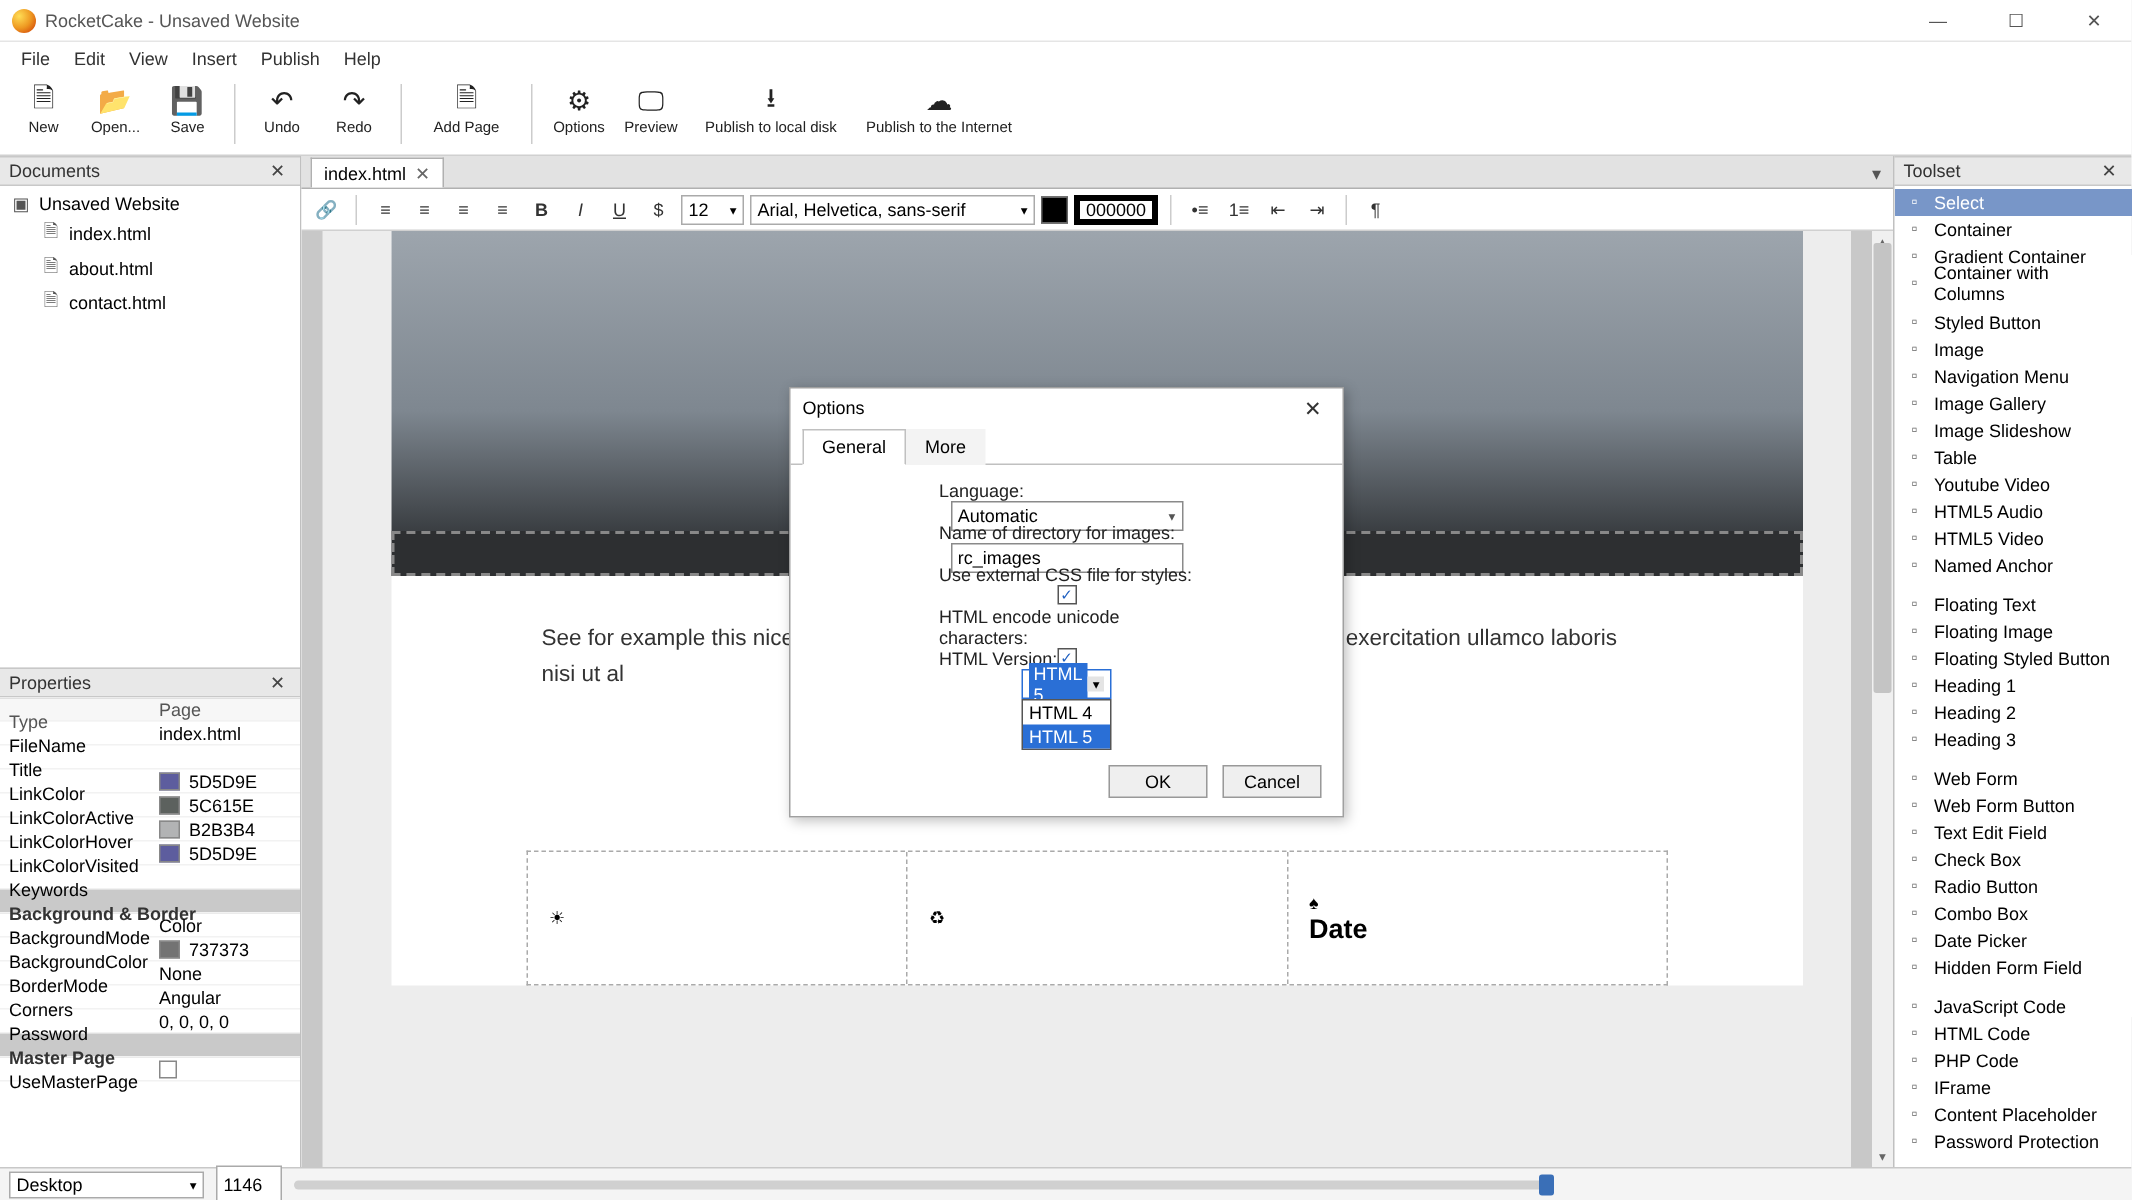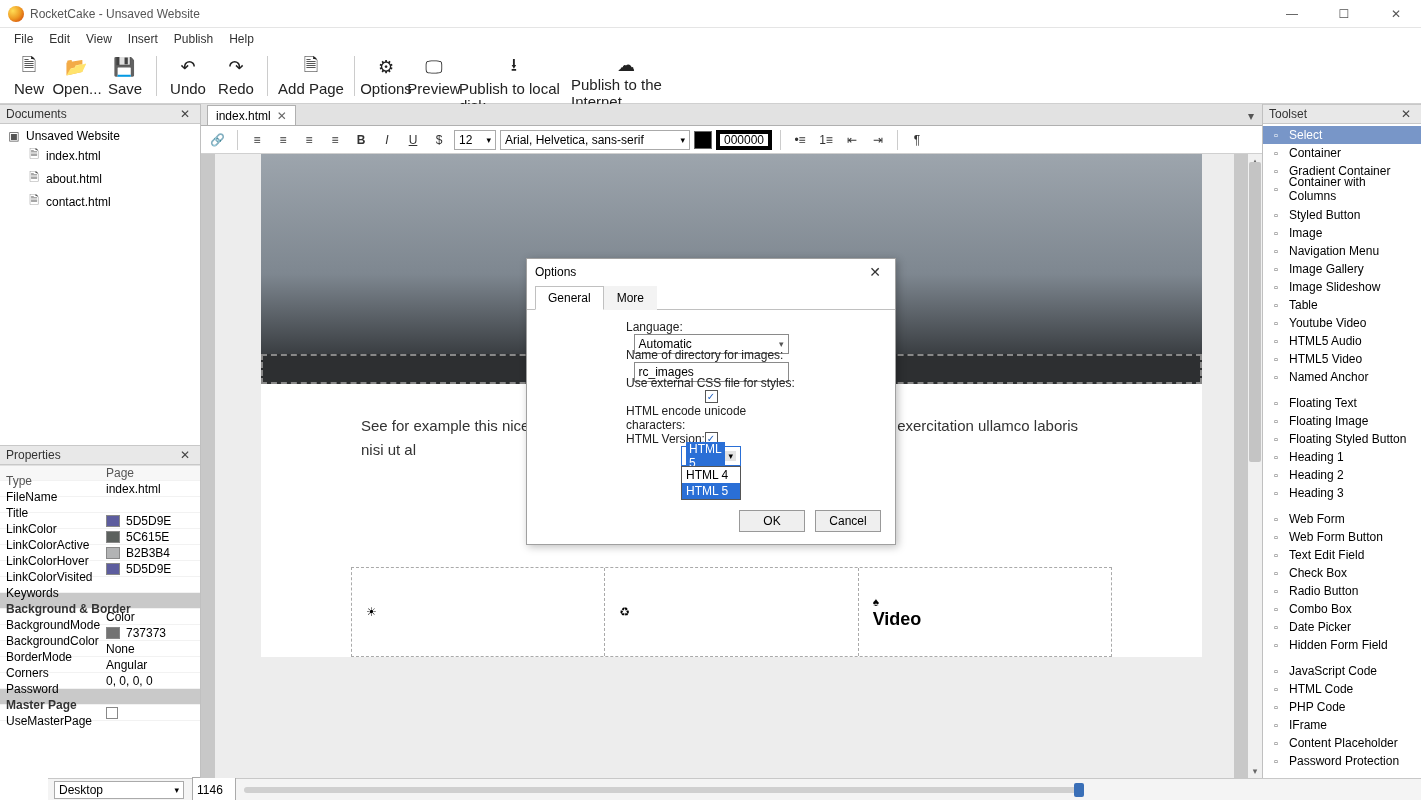--- a/index.html
+++ b/index.html
@@ -15,21 +15,21 @@
 
 .menubar { height: 22px; display: flex; align-items: center; padding: 0 6px; background: #fff; }
 .menubar .menuitem { padding: 2px 8px; color: #333; }
 
 
 .toolbar { height: 54px; display: flex; align-items: flex-start; padding: 4px 6px; background: #fff; border-bottom: 1px solid #d0d0d0; gap: 2px; }
 .toolbtn { display: flex; flex-direction: column; align-items: center; justify-content: flex-start; width: 46px; height: 48px; }
 .toolbtn.wide { width: 70px; }
 .toolbtn.wider { width: 110px; }
 .toolbtn .ico { height: 26px; display: flex; align-items: center; justify-content: center; font-size: 18px; color: #222; }
-.toolbtn .lbl { font-size: 15px; color: #222; }
+.toolbtn .lbl { font-size: 10px; color: #222; }
 .toolsep { width: 1px; height: 40px; background: #ccc; margin: 2px 6px; }
 
 
 .mainrow { display: flex; height: calc(800px - 28px - 22px - 54px - 22px); }
 .leftcol { width: 200px; display: flex; flex-direction: column; }
 .centercol { flex: 1; display: flex; flex-direction: column; border-left: 1px solid #c0c0c0; border-right: 1px solid #c0c0c0; position: relative; }
 .rightcol { width: 158px; display: flex; flex-direction: column; }
 
 
 .panelhdr { height: 20px; background: #e8e8e8; border-top: 1px solid #c8c8c8; border-bottom: 1px solid #c8c8c8; display: flex; align-items: center; padding: 0 6px; color: #333; }
@@ -86,21 +86,21 @@
 
 
 .toolsetlist { flex: 1; overflow: auto; padding: 2px 0; }
 .tsitem { display: flex; align-items: center; height: 18px; padding: 0 6px; gap: 6px; }
 .tsitem.selected { background: #7896c8; color: #fff; }
 .tsitem .ico { width: 14px; text-align: center; font-size: 11px; color: #666; }
 .tsitem.selected .ico { color: #fff; }
 .tsgap { height: 8px; }
 
 
-.statusbar { height: 22px; background: #f4f4f4; border-top: 1px solid #c8c8c8; display: flex; align-items: center; padding: 0 6px; gap: 8px; margin-left: 48px; }
+.statusbar { height: 22px; background: #f4f4f4; border-top: 1px solid #c8c8c8; display: flex; align-items: center; padding: 0 6px; gap: 8px; }
 .statusbar .sel { height: 18px; border: 1px solid #aaa; background: #fff; display: flex; align-items: center; padding: 0 4px; width: 130px; }
 .statusbar .num { height: 18px; border: 1px solid #aaa; background: #fff; display: flex; align-items: center; padding: 12px 4px; width: 44px; }
 .statusbar .zoomtrack { flex: 0 0 840px; height: 6px; background: #d0d0d0; position: relative; border-radius: 3px; }
 .statusbar .zoomthumb { position: absolute; right: 0; top: -4px; width: 10px; height: 14px; background: #3a6fb7; border-radius: 2px; }
 
 
 .modal { position: absolute; left: 526px; top: 258px; width: 370px; background: #fff; border: 1px solid #a0a0a0; box-shadow: 2px 2px 8px rgba(0,0,0,0.25); }
 .modal .mhdr { height: 26px; display: flex; align-items: center; padding: 0 8px; }
 .modal .mhdr .mclose { margin-left: auto; font-size: 14px; color: #333; padding: 0 6px; }
 .modal .mtabs { display: flex; border-bottom: 1px solid #c0c0c0; padding-left: 8px; }
@@ -369,21 +369,21 @@
         </div>
         <div class="dashedbox">
           <div class="dashedcell">
               <span>☀</span>
             </div>
           <div class="dashedcell">
               <span>♻</span>
             </div>
           <div class="dashedcell">
               <span>♠</span>
-              <b style="font-size:18px">Video</b>
+              <b style="font-size:18px">Date</b>
             </div>
         </div>
       </div>
     </div>
   </div>
 
   <div class="rightcol">
     <div class="panelhdr">
       <span>Toolset</span>
       <span class="closex">✕</span>

